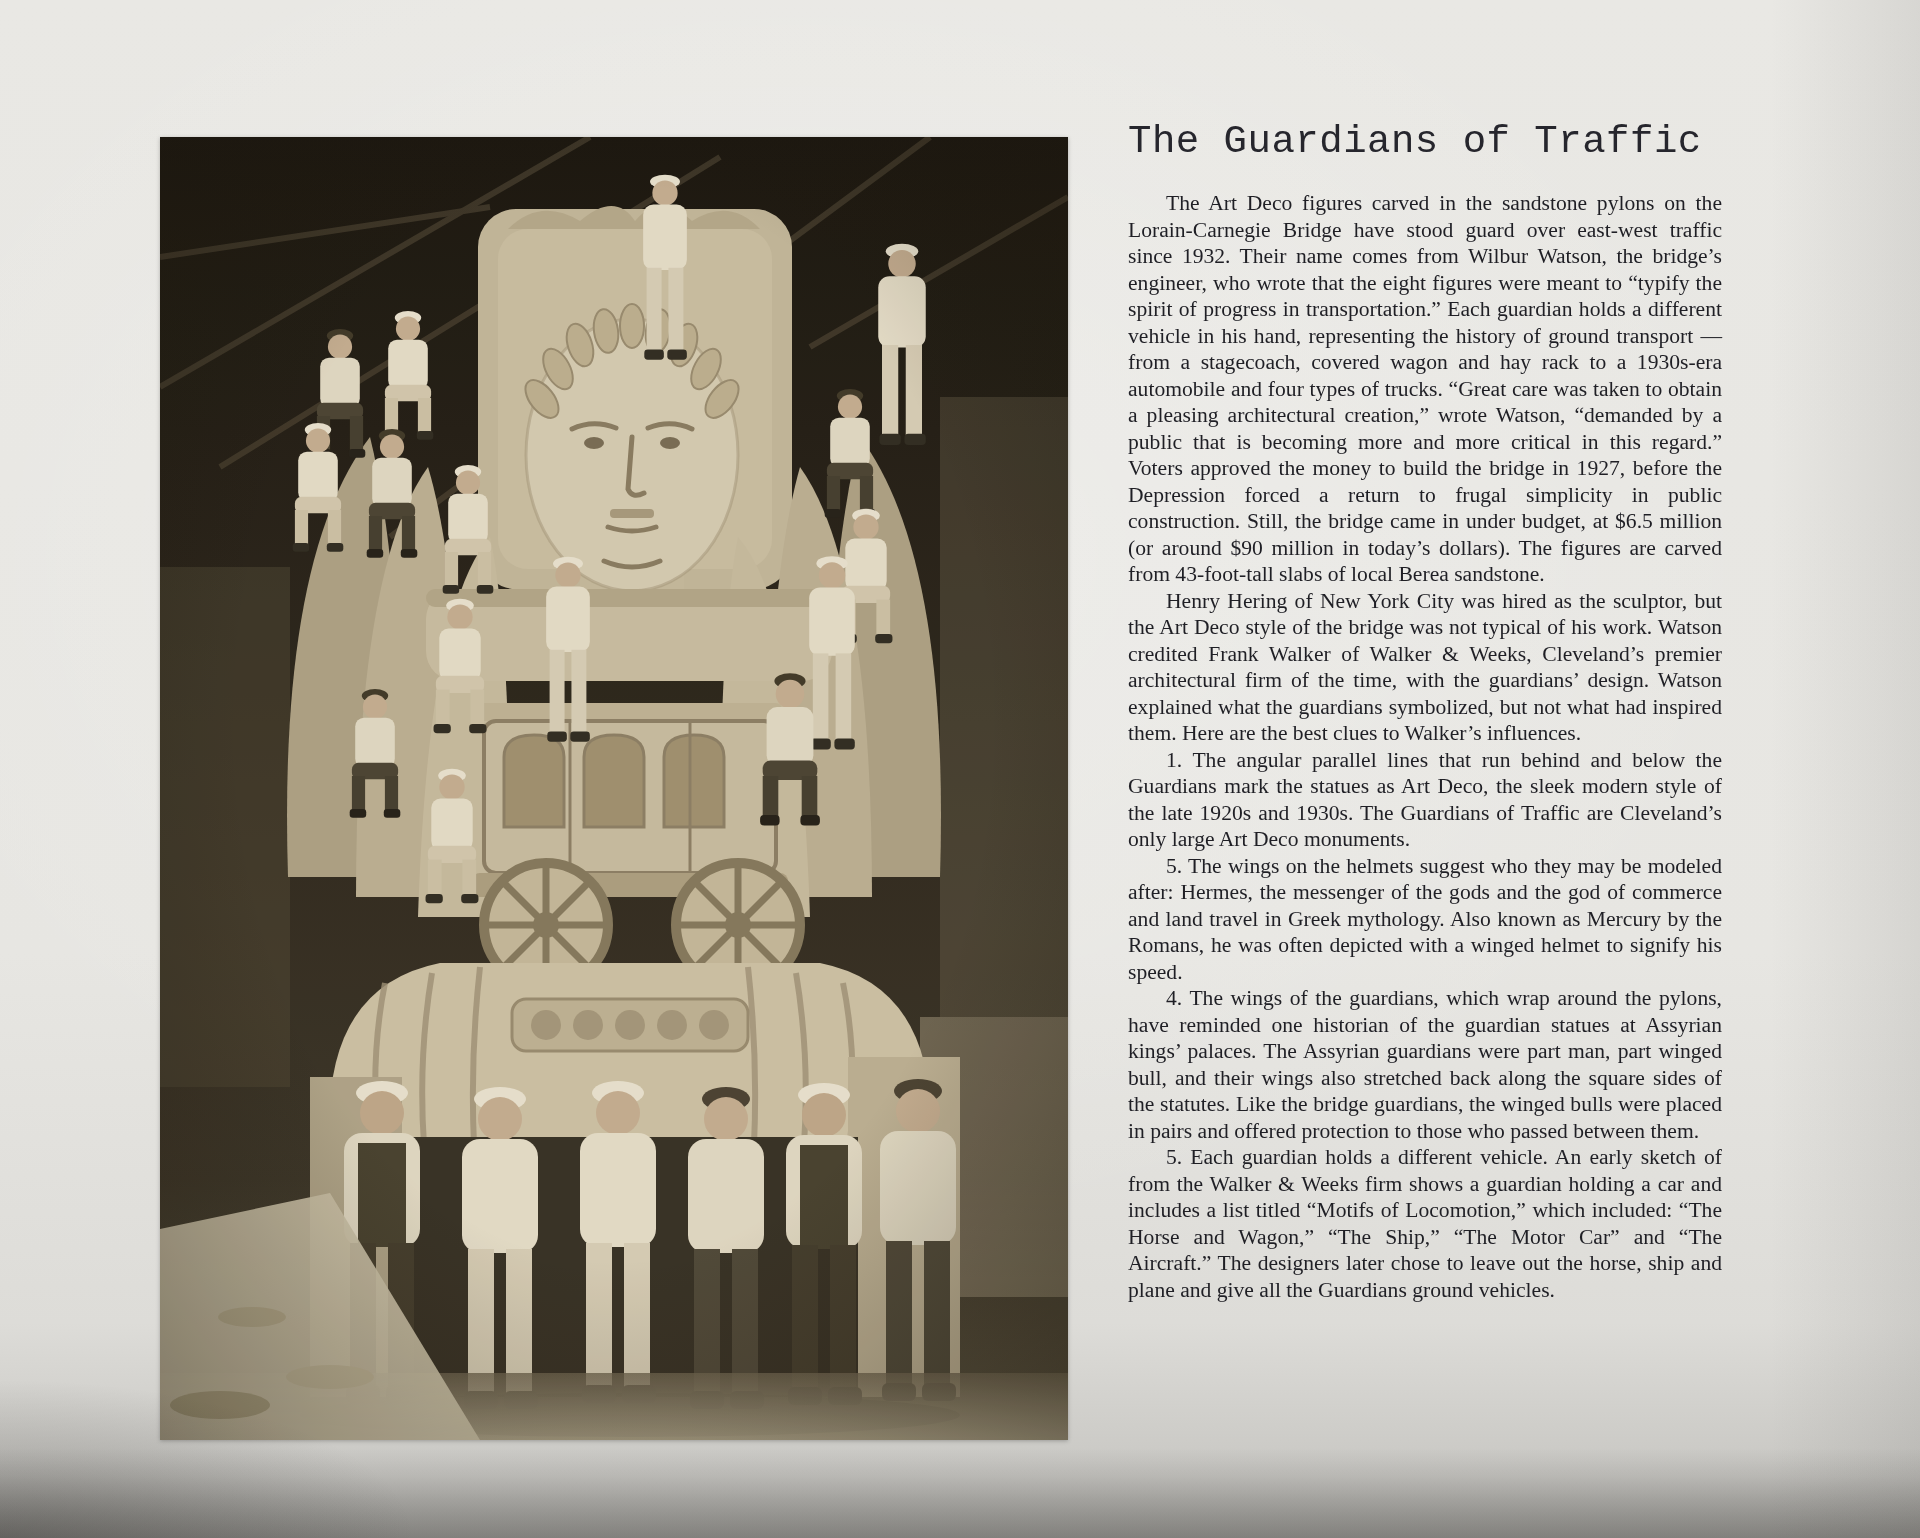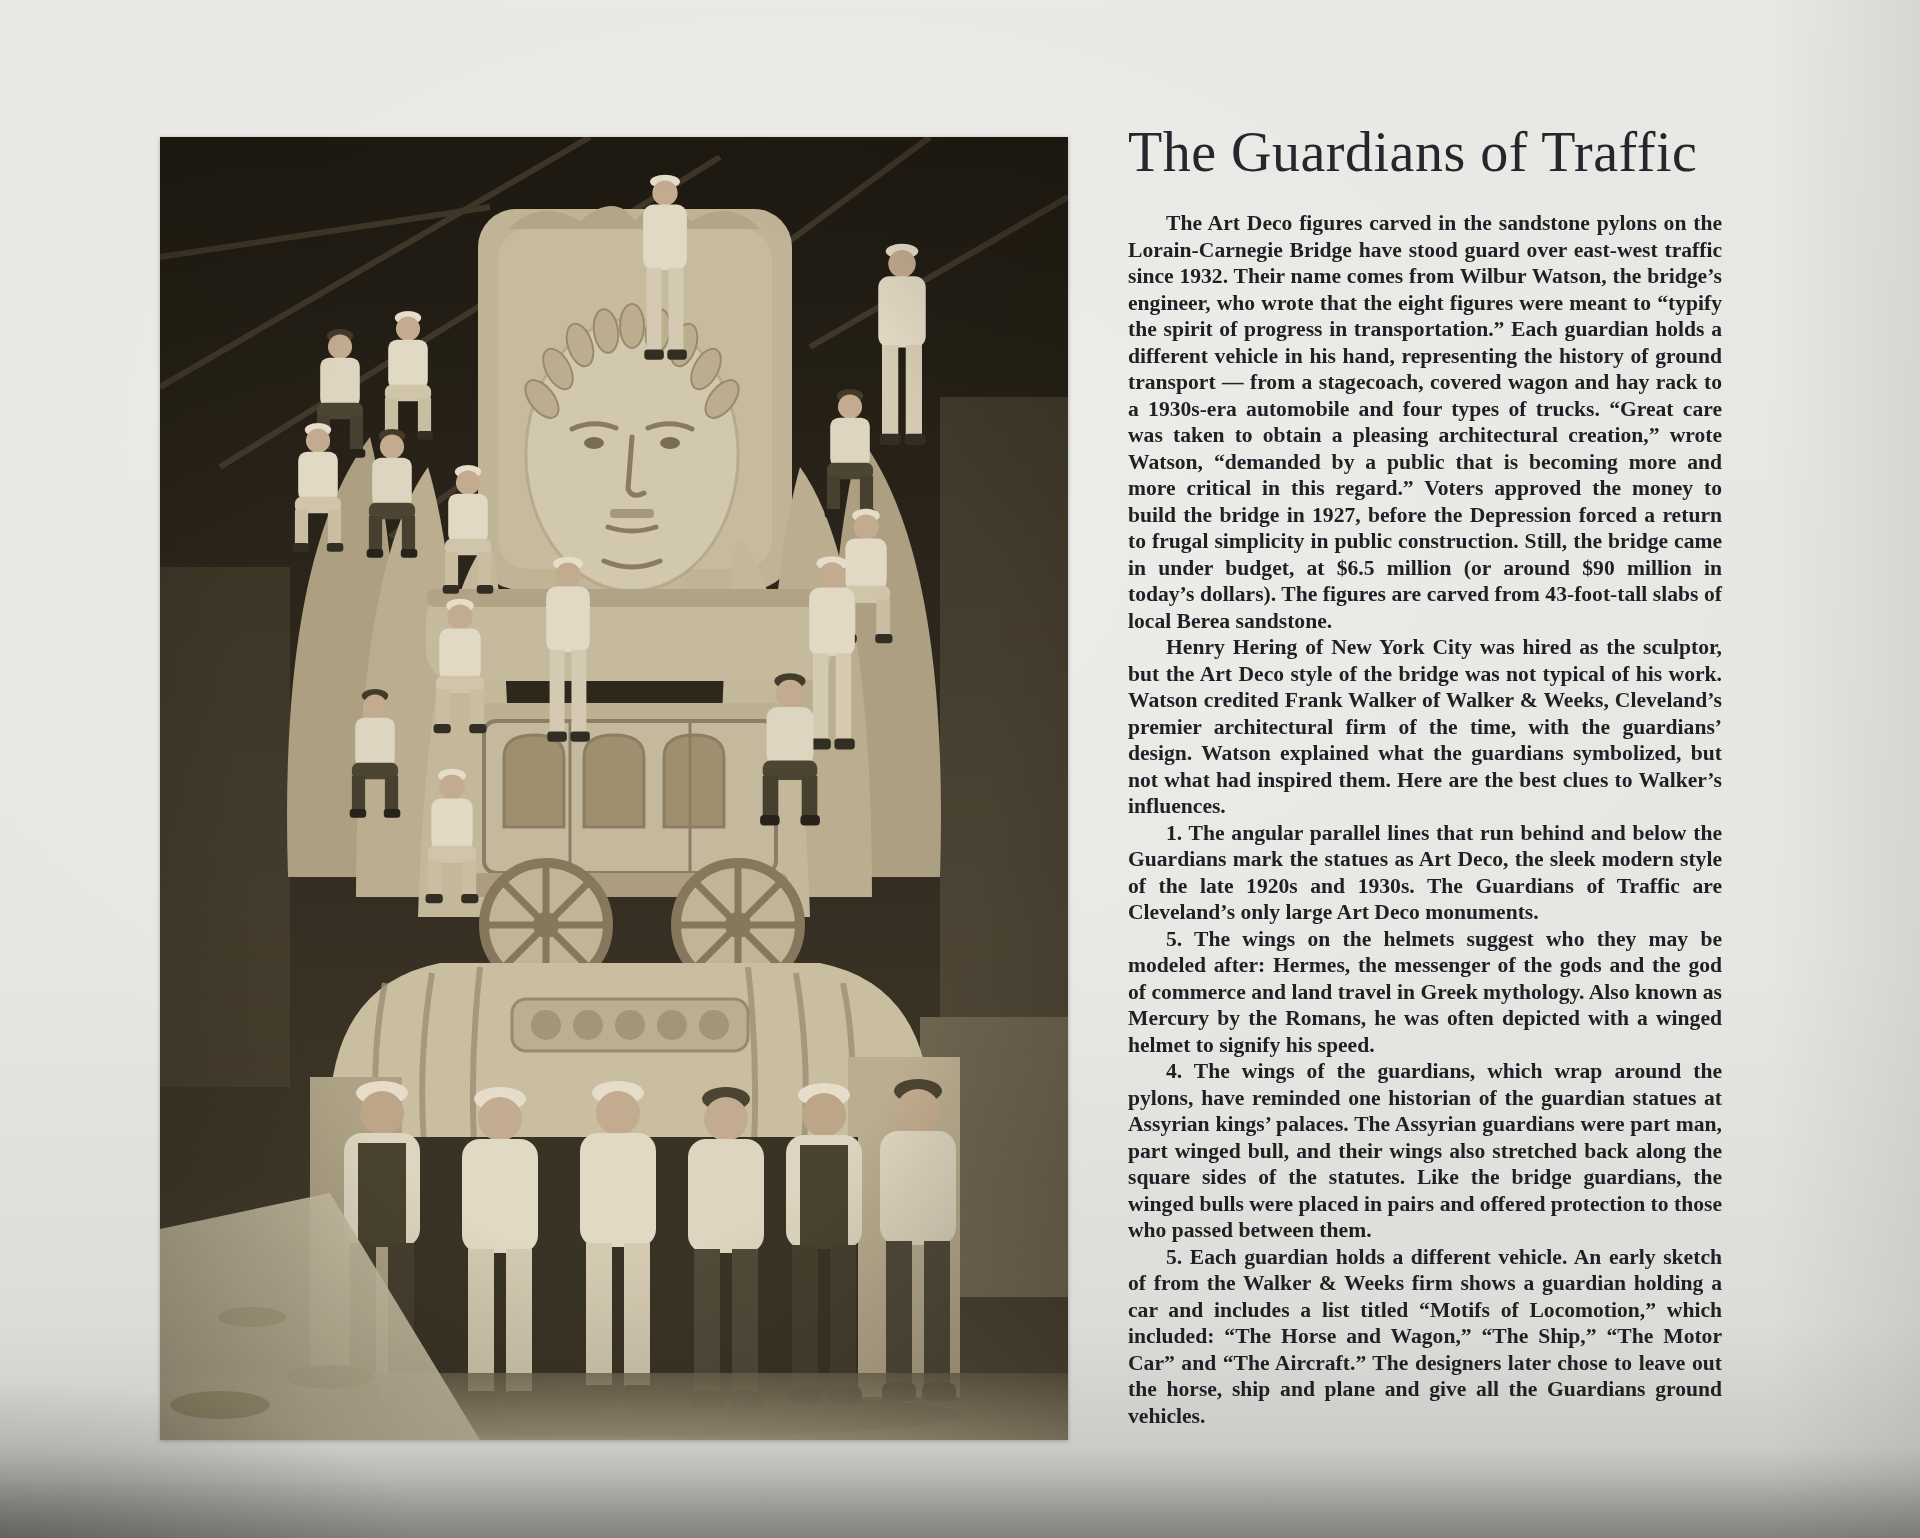--- a/index.html
+++ b/index.html
@@ -30,28 +30,27 @@
     position:absolute;left:160px;top:137px;width:908px;height:1303px;
     box-shadow:0 1px 4px rgba(0,0,0,0.25);
     background:#241f17;
   }
   .photo svg{display:block;width:100%;height:100%;}
   .text-col{
     position:absolute;left:1128px;top:120px;width:594px;color:#232329;
   }
   h1.title{
     margin:0 0 26px 0;
-    font-size:56px;font-weight:normal;letter-spacing:0.5px;color:#26262d;
+    font-size:39px;font-weight:normal;letter-spacing:0.5px;color:#26262d;font-family:Liberation Mono, monospace;
   }
   .body-copy p{
     margin:0;
     font-size:21.6px;line-height:26.5px;
     text-align:justify;text-indent:38px;
     color:#1f1f25;
-    font-weight:bold;
   }
 </style>
 </head>
 <body>
 
 <div class="photo" role="img" aria-label="Sepia photograph of workers posing on a giant carved Guardian of Traffic sculpture holding a stagecoach">
   <svg viewBox="0 0 908 1303" preserveAspectRatio="none">
     <defs>
       <linearGradient id="bgGrad" x1="0" y1="0" x2="0" y2="1">
         <stop offset="0" stop-color="#16120d"></stop>

